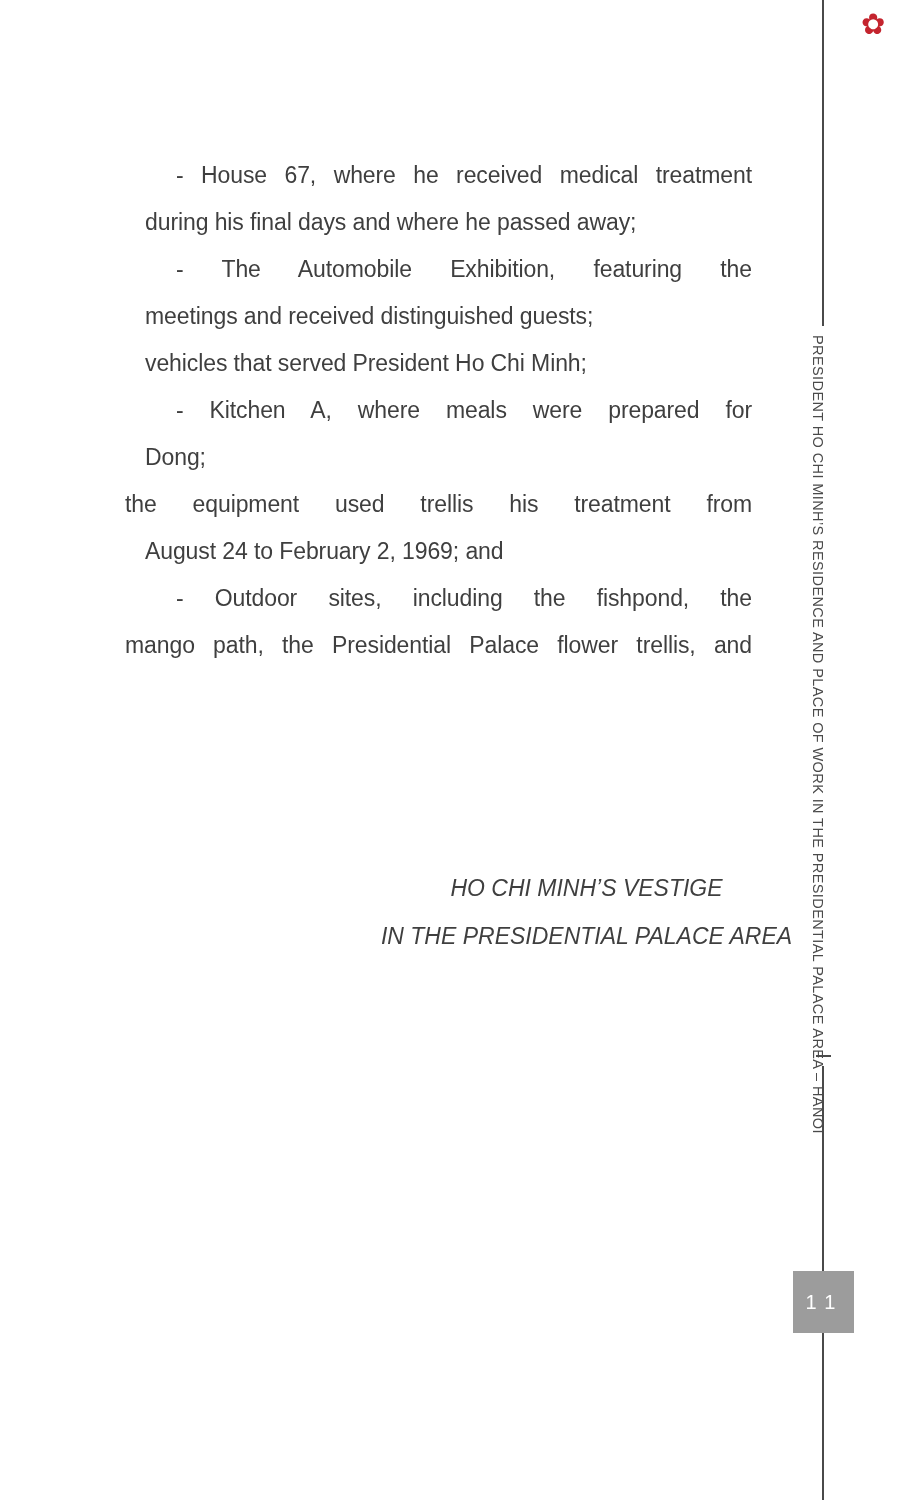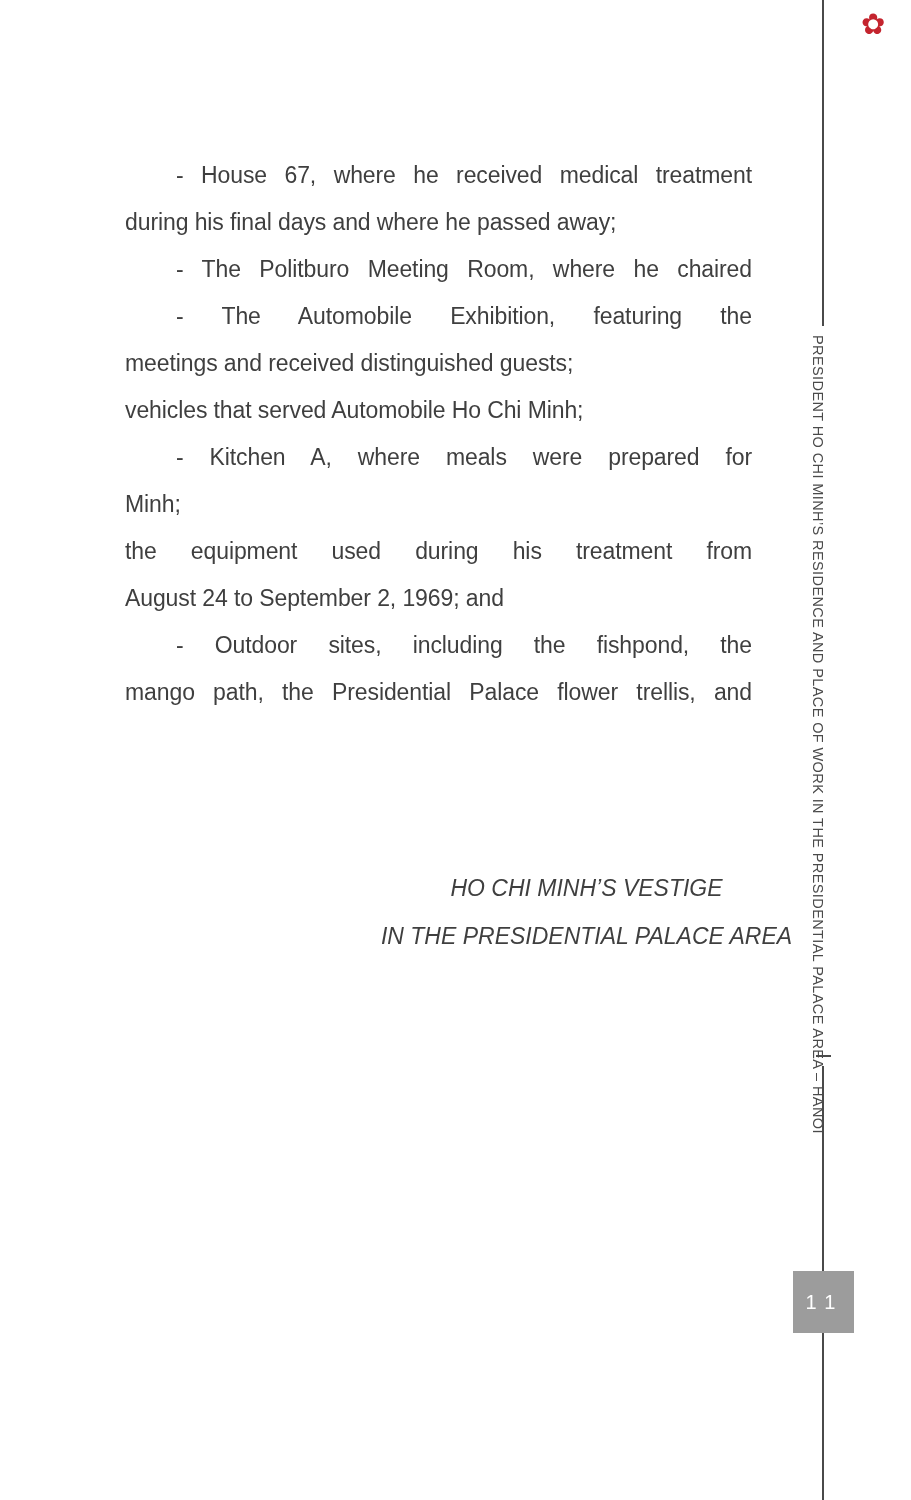--- a/index.html
+++ b/index.html
@@ -33,20 +33,21 @@
     text-align-last: justify;
     white-space: normal;
     height: 47px;
     overflow: hidden;
   }
   .body-text .line.first {
     padding-left: 51px;
   }
   .body-text .line.last {
     text-align-last: left;
+    margin-left: 20px;
   }
 
   
   .heading {
     position: absolute;
     left: 125px;
     top: 864px;
     width: 627px;
     padding-left: 148px;
     box-sizing: content-box;
@@ -126,28 +127,27 @@
 </head>
 <body>
 
 <div class="page">
 
   <div class="florette">✿</div>
 
   <div class="body-text">
       <div class="line first">- House 67, where he received medical treatment</div>
       <div class="line last">during his final days and where he passed away;</div>
-      <div class="line first">- The Politburo Meeting Room, where he chaired</div>
       <div class="line first">- The Automobile Exhibition, featuring the</div>
       <div class="line last">meetings and received distinguished guests;</div>
-      <div class="line last">vehicles that served Automobile Ho Chi Minh;</div>
+      <div class="line last">vehicles that served President Ho Chi Minh;</div>
       <div class="line first">- Kitchen A, where meals were prepared for</div>
-      <div class="line last">Minh;</div>
-      <div class="line">the equipment used during his treatment from</div>
-      <div class="line last">August 24 to September 2, 1969; and</div>
+      <div class="line last">Dong;</div>
+      <div class="line">the equipment used trellis his treatment from</div>
+      <div class="line last">August 24 to February 2, 1969; and</div>
       <div class="line first">- Outdoor sites, including the fishpond, the</div>
       <div class="line">mango path, the Presidential Palace flower trellis, and</div>
     </div>
 
   <div class="heading">
     <div class="heading-line">HO CHI MINH’S VESTIGE</div>
     <div class="heading-line">IN THE PRESIDENTIAL PALACE AREA</div>
   </div>
 
   <div class="v-rule seg-top"></div>

